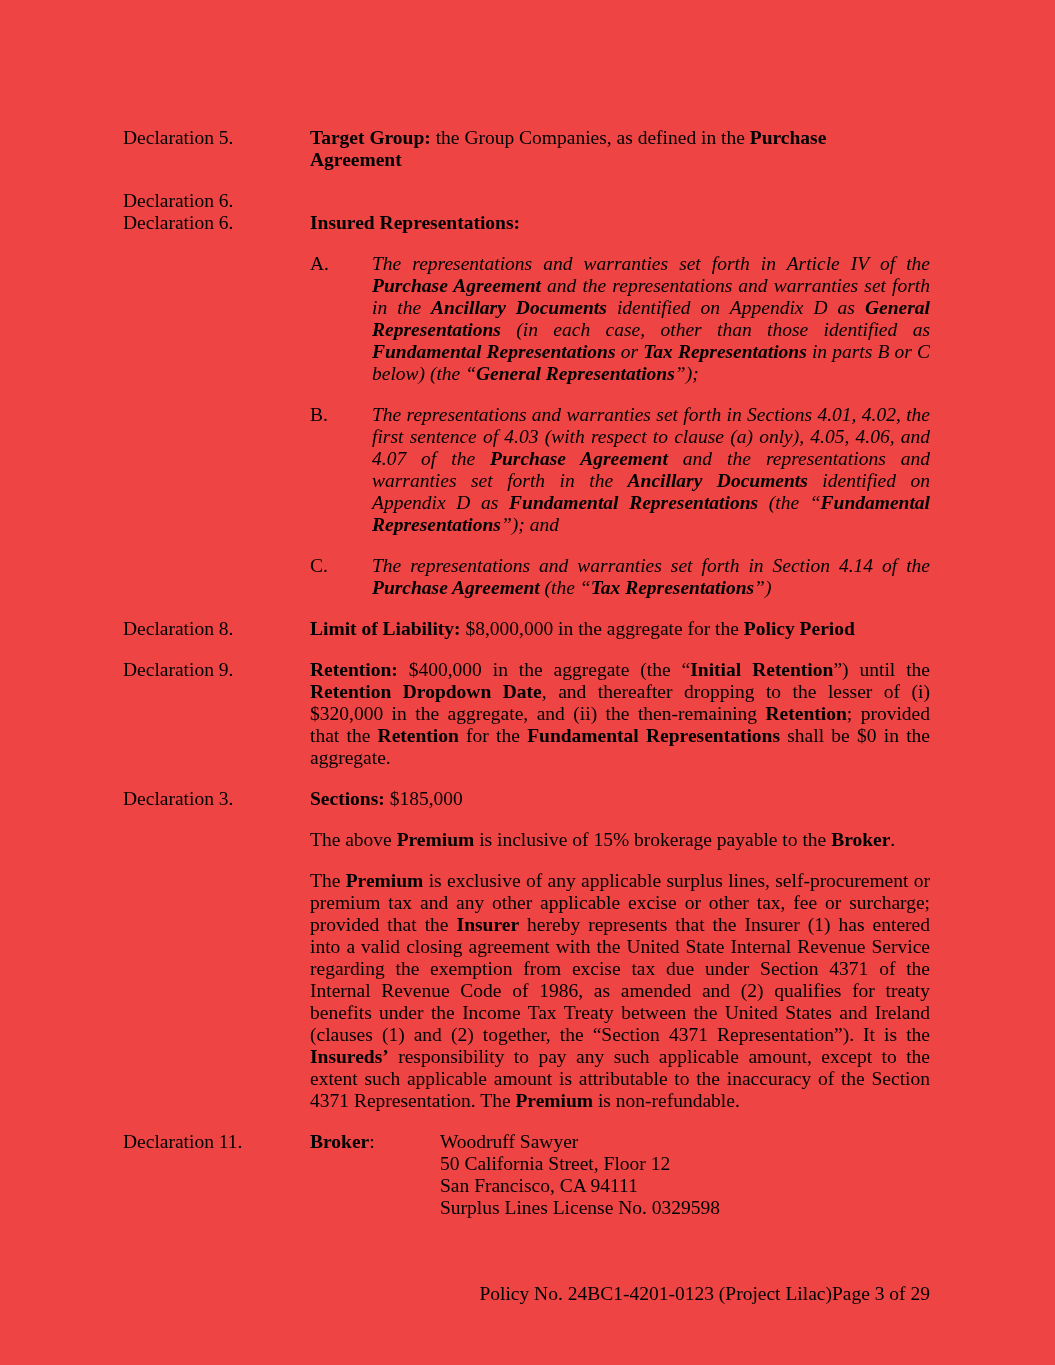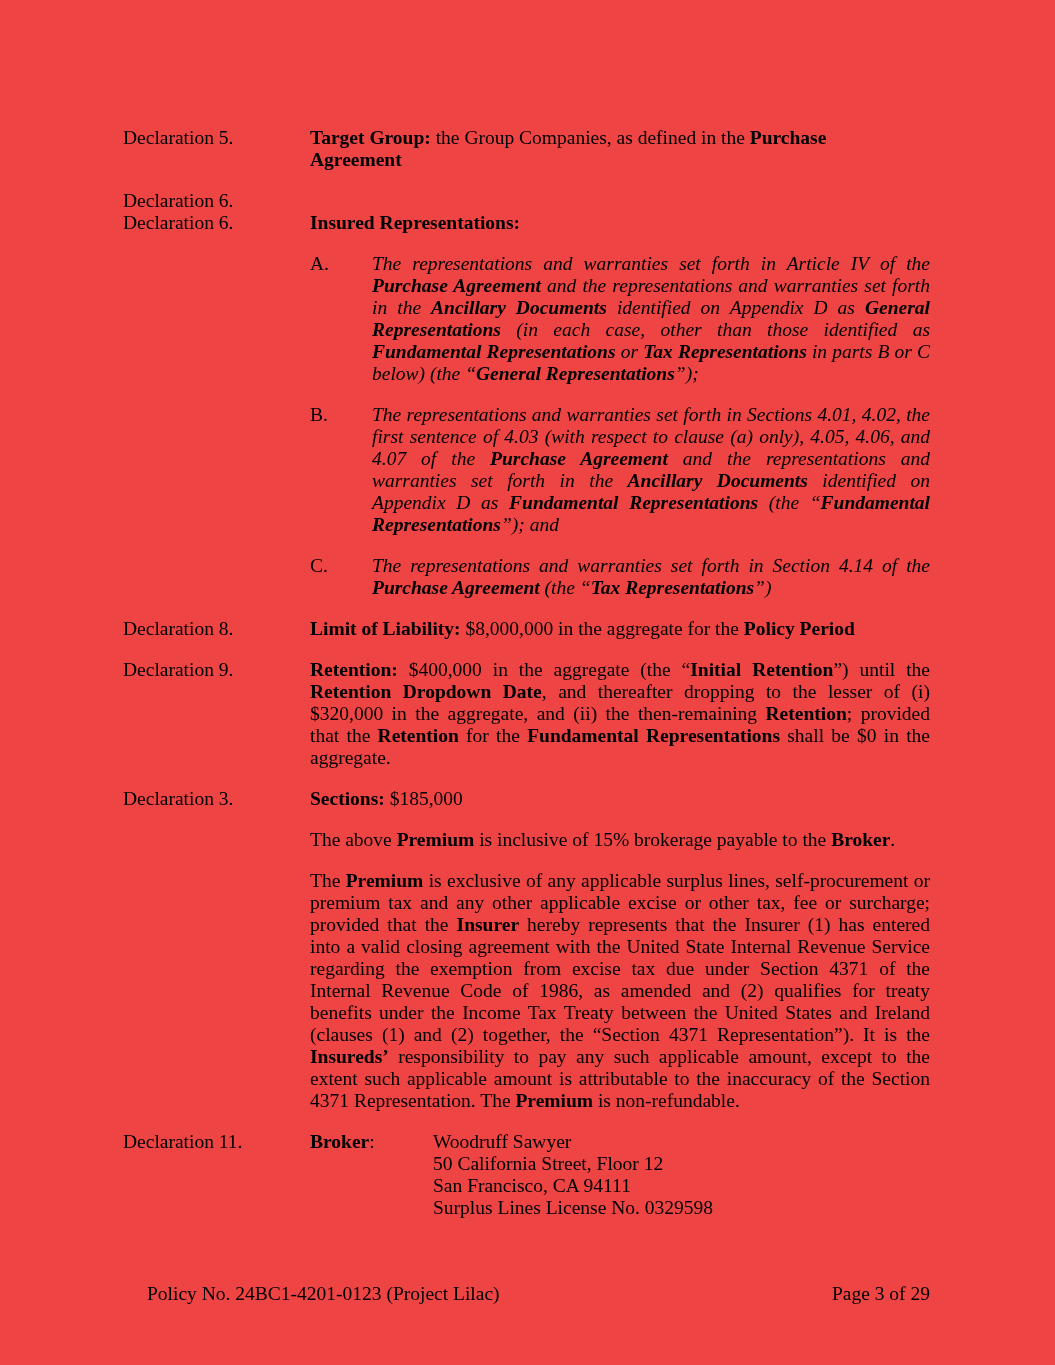--- a/index.html
+++ b/index.html
@@ -22,33 +22,32 @@
     top: 127px;
   }
   .decl-row { display: flex; align-items: flex-start; }
   .label-col { width: 187px; flex: none; }
   .content-col { flex: 1 1 auto; min-width: 0; }
   .para { margin: 0 0 19px 0; }
   .just { text-align: justify; }
   .subitem { display: flex; align-items: flex-start; }
   .letter-col { width: 62px; flex: none; }
   .subitem .para { flex: 1 1 auto; min-width: 0; font-style: italic; }
-  .broker-row { display: flex; align-items: flex-start; }
+  .broker-row { display: flex; align-items: flex-start; gap: 7px; }
   .broker-label-col { width: 123px; flex: none; }
   .address-col { flex: 1 1 auto; min-width: 0; }
   .b { font-weight: bold; }
   .page-footer {
     position: absolute;
     left: 123px;
     right: 125px;
     top: 1283px;
     display: flex;
-    justify-content: space-between;
+    justify-content: flex-end;
     align-items: baseline;
-    margin-left: 24px;
   }
 </style>
 </head>
 <body>
 
 <div class="page">
   <div class="content-area">
 
     <div class="decl-row">
       <div class="label-col">Declaration 5.</div>

